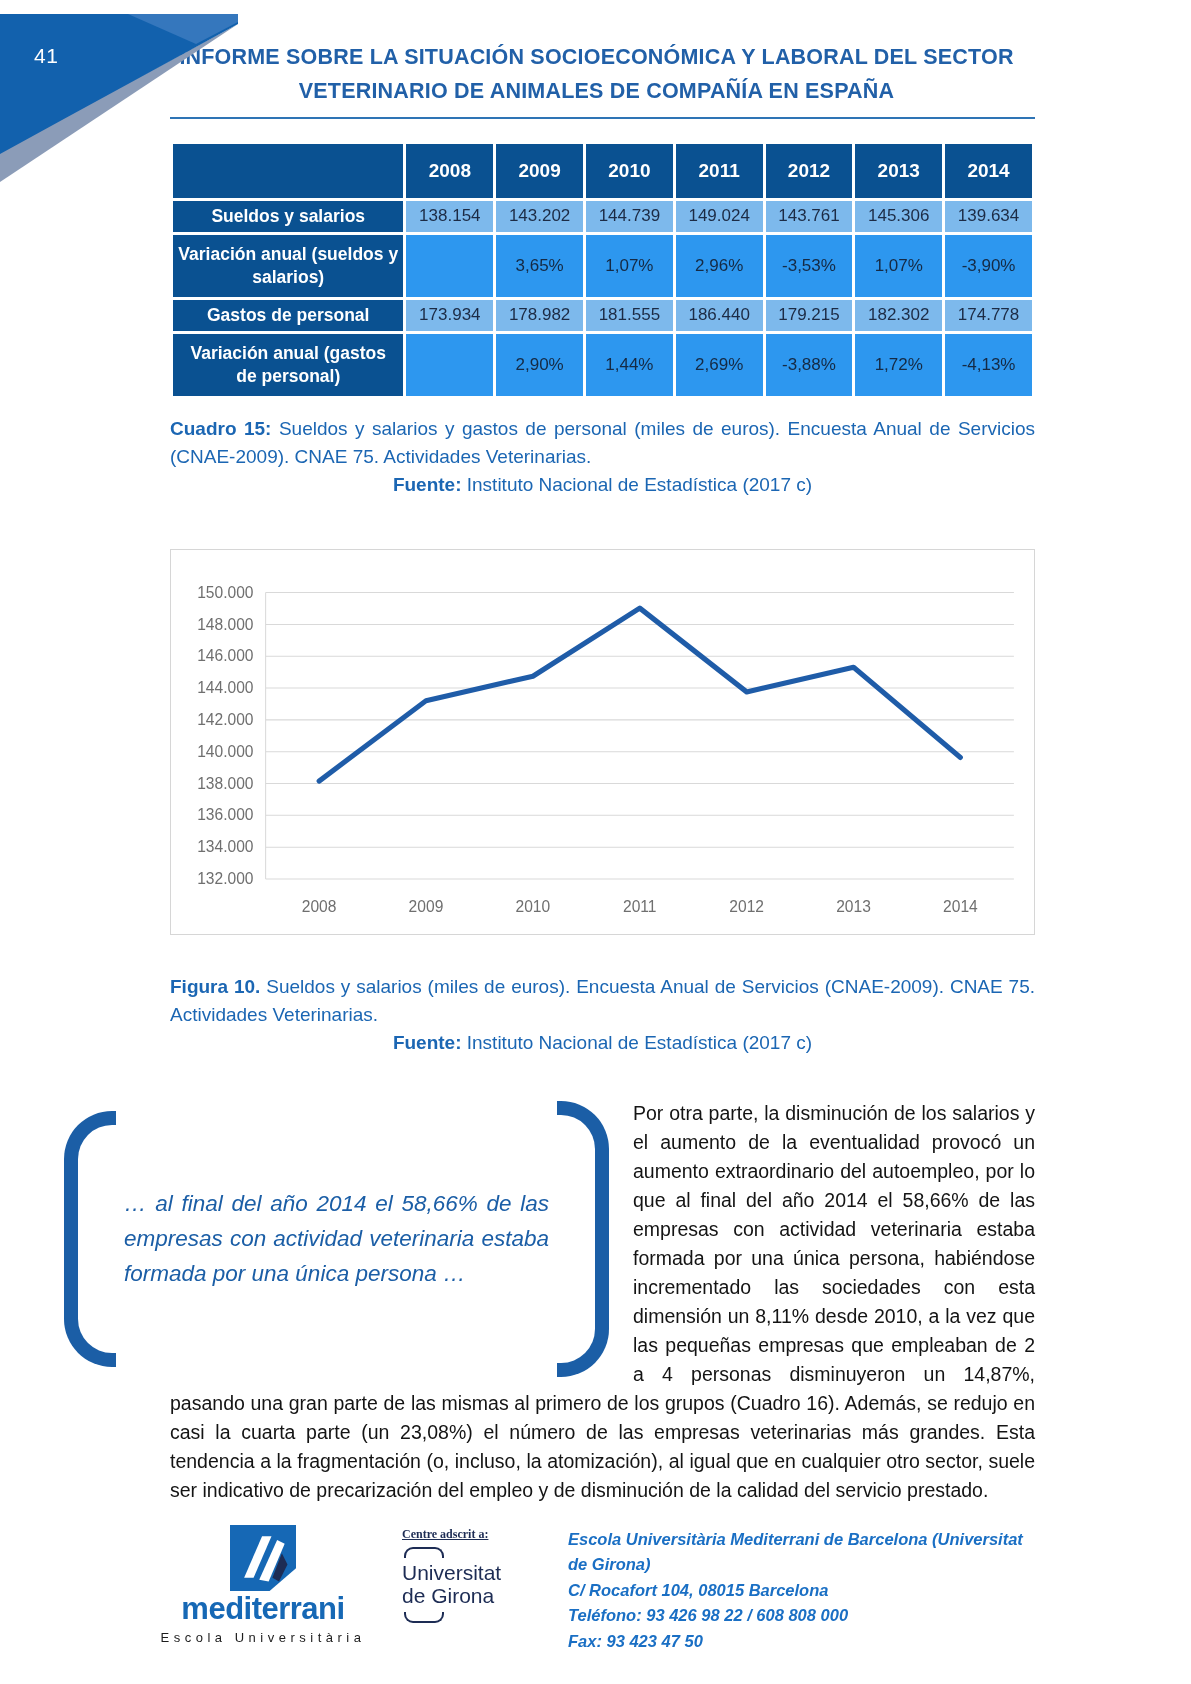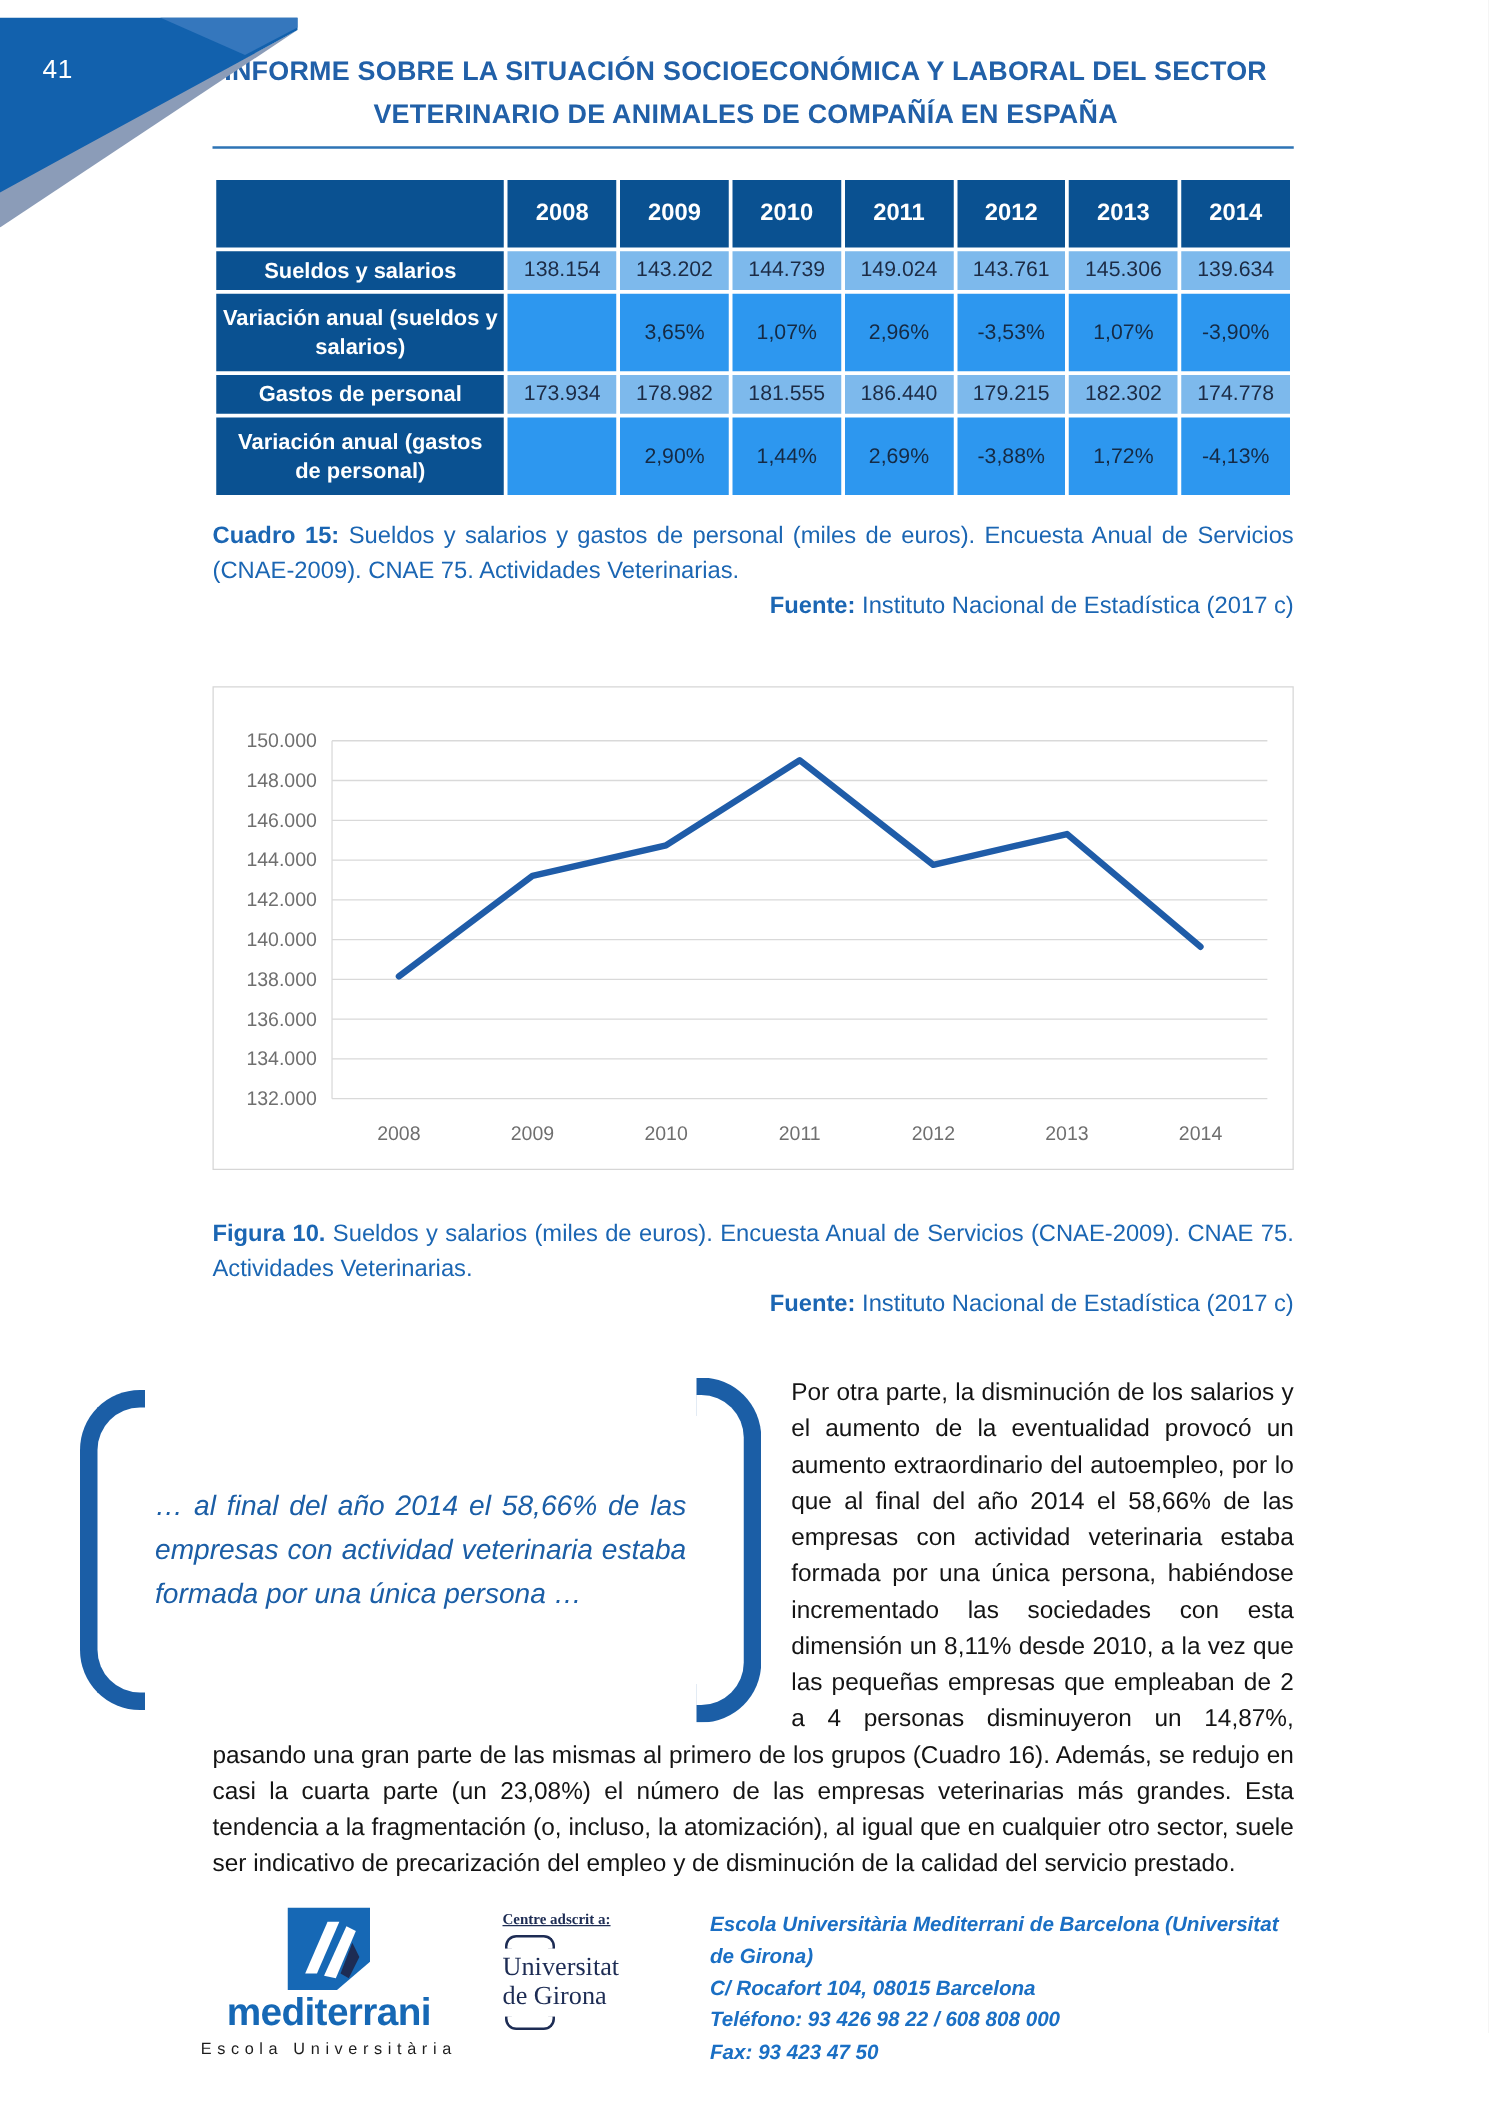--- a/index.html
+++ b/index.html
@@ -43,21 +43,21 @@
   tr.light-row{height:28px;}
   tr.medium-row{height:62px;border-radius:30px;}
   
   .caption{
     color:#1b66b3;font-size:19px;line-height:28px;margin:0;
     text-align:justify;
   }
   .caption .cap-bold{font-weight:700;}
   .caption.cuadro{margin-top:16px;}
   .caption.figura{margin-top:38px;}
-  .fuente-line{display:block;text-align:right;}
+  .fuente-line{display:block;text-align:center;}
   
   figure.chart{
     margin:50px 0 0 0;border:1px solid #d6d6d6;background:#ffffff;
     padding:16px 6px 4px 6px;
   }
   
   .text-section{
     margin-top:42px;font-size:19.5px;line-height:29px;color:#141414;
     text-align:justify;
   }
@@ -79,21 +79,21 @@
   }
   .logo-block{width:210px;text-align:center;flex:0 0 auto;}
   .logo-icon{display:block;margin:0 auto;}
   .logo-word{font-size:31px;font-weight:700;color:#1668b5;line-height:1.05;letter-spacing:-.5px;margin-top:2px;}
   .logo-sub{font-size:13px;letter-spacing:4.5px;color:#1c1c1c;margin-top:5px;font-weight:500;}
   .udg-block{flex:0 0 132px;color:#1d2c54;padding-top:2px;}
   .udg-label{font-family:"Liberation Serif", serif;font-size:12px;font-weight:700;text-decoration:underline;}
   .brace{width:36px;height:9px;border:2px solid #1d2c54;}
   .brace.top{border-bottom:none;border-radius:9px 9px 0 0;margin:5px 0 3px 2px;}
   .brace.bottom{border-top:none;border-radius:0 0 9px 9px;margin:4px 0 0 2px;}
-  .udg-name{font-family:Liberation Serif, serif;font-size:21px;line-height:1.12;font-weight:500;}
+  .udg-name{font-family:Liberation Sans, sans-serif;font-size:21px;line-height:1.12;font-weight:500;}
   .contact-block{
     flex:1;font-style:italic;font-weight:700;color:#1a6fc4;
     font-size:16.5px;line-height:25.5px;padding-top:2px;
   }
 </style>
 </head>
 <body>
 
 <div class="page">
 

